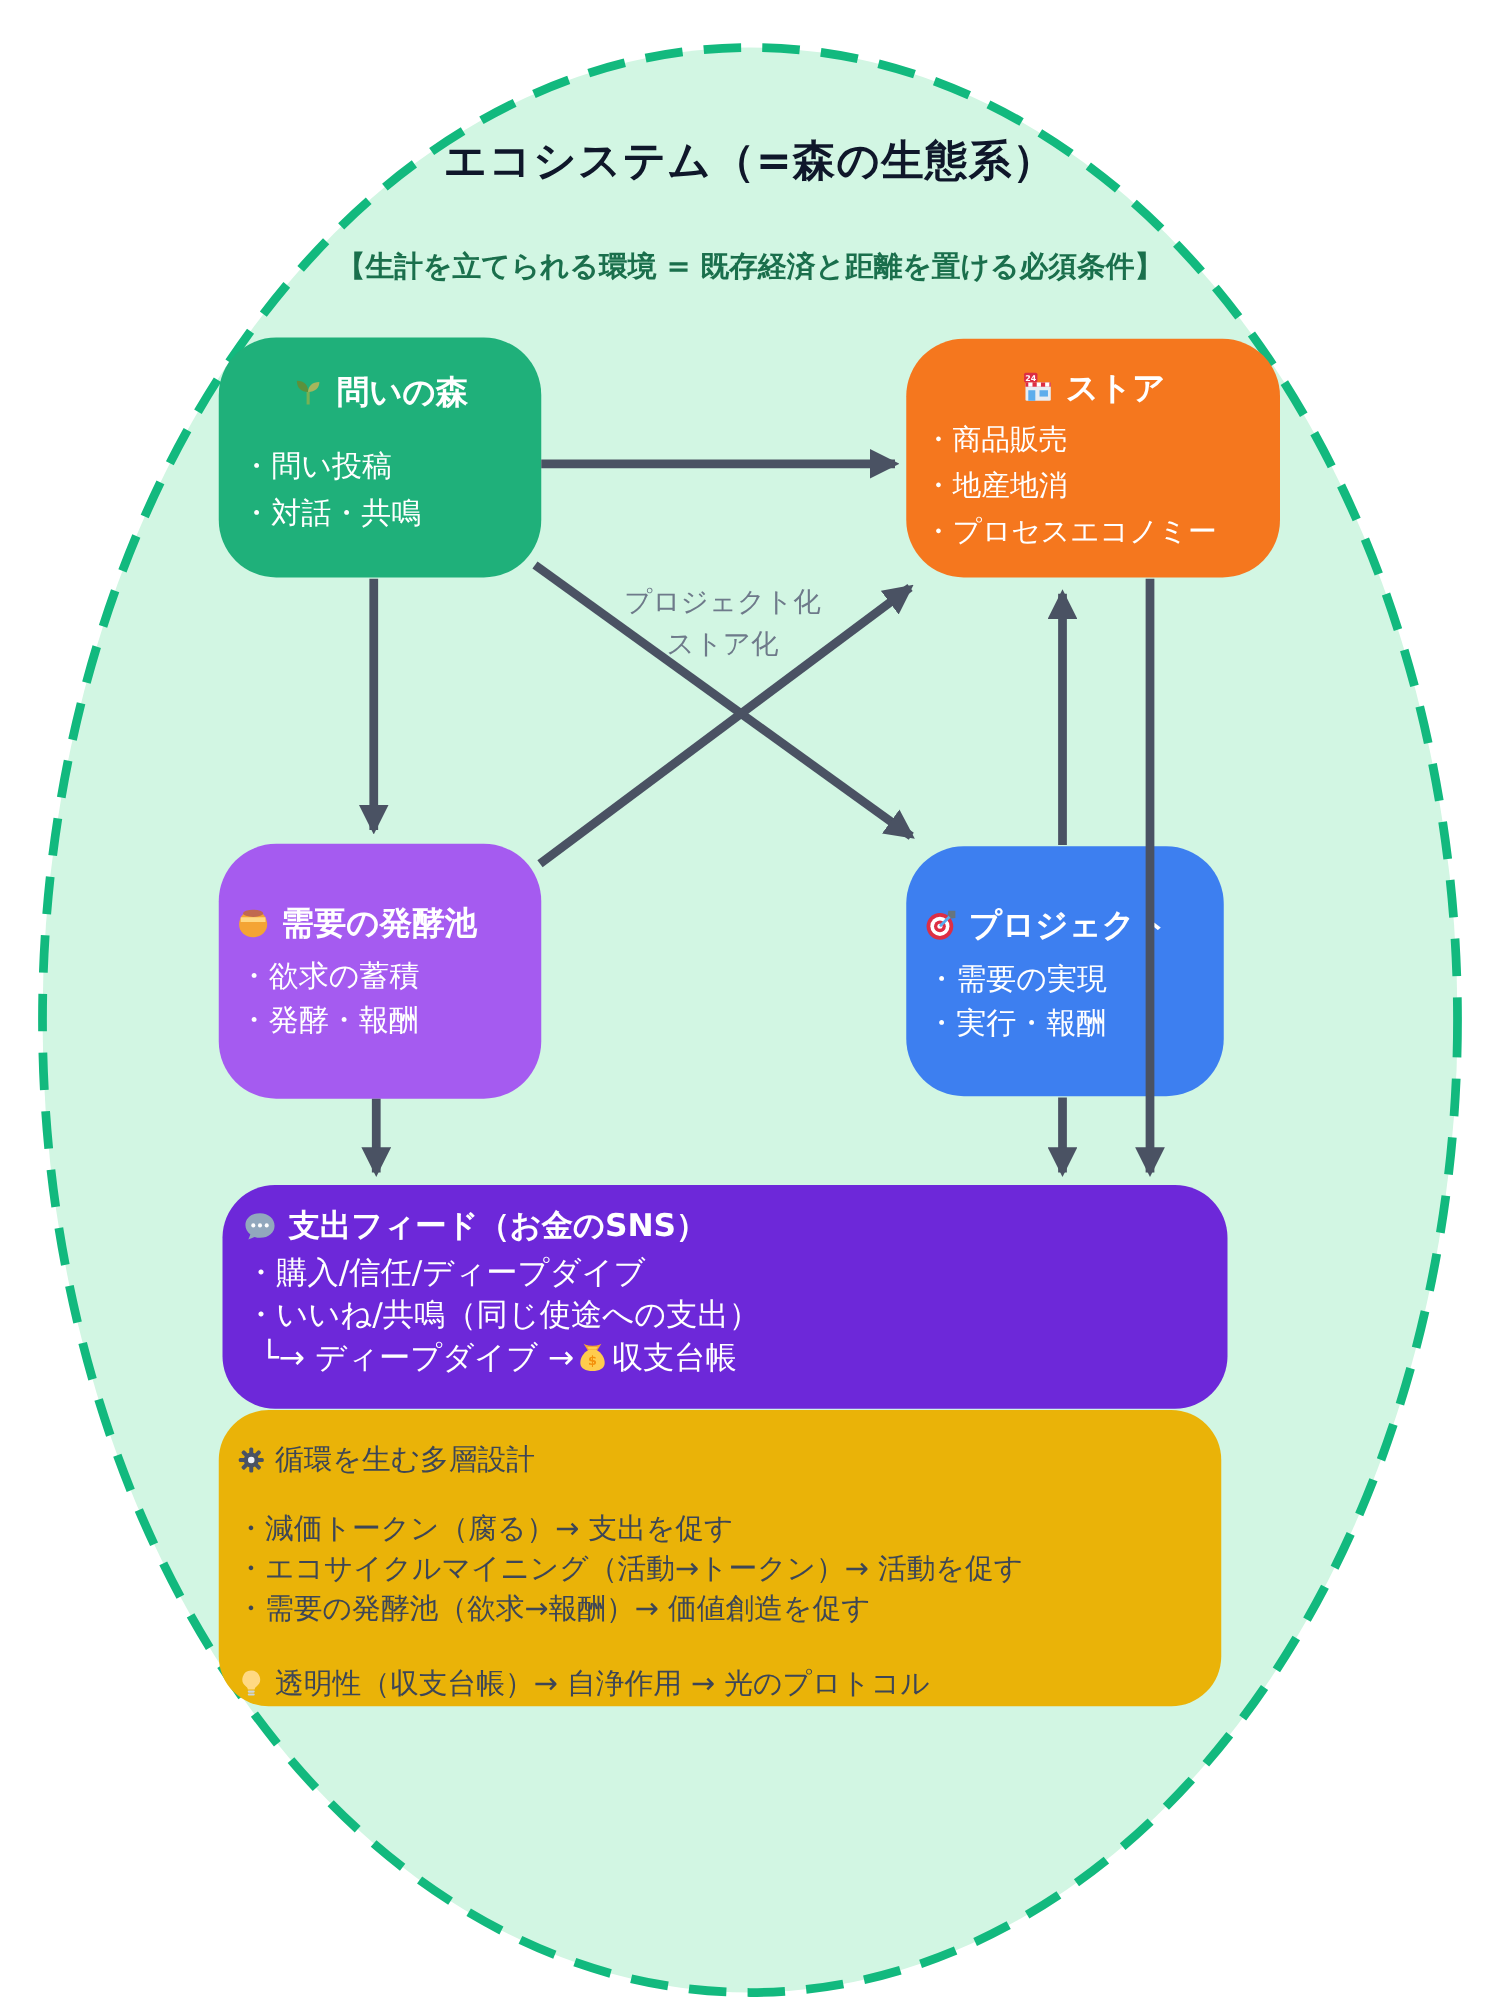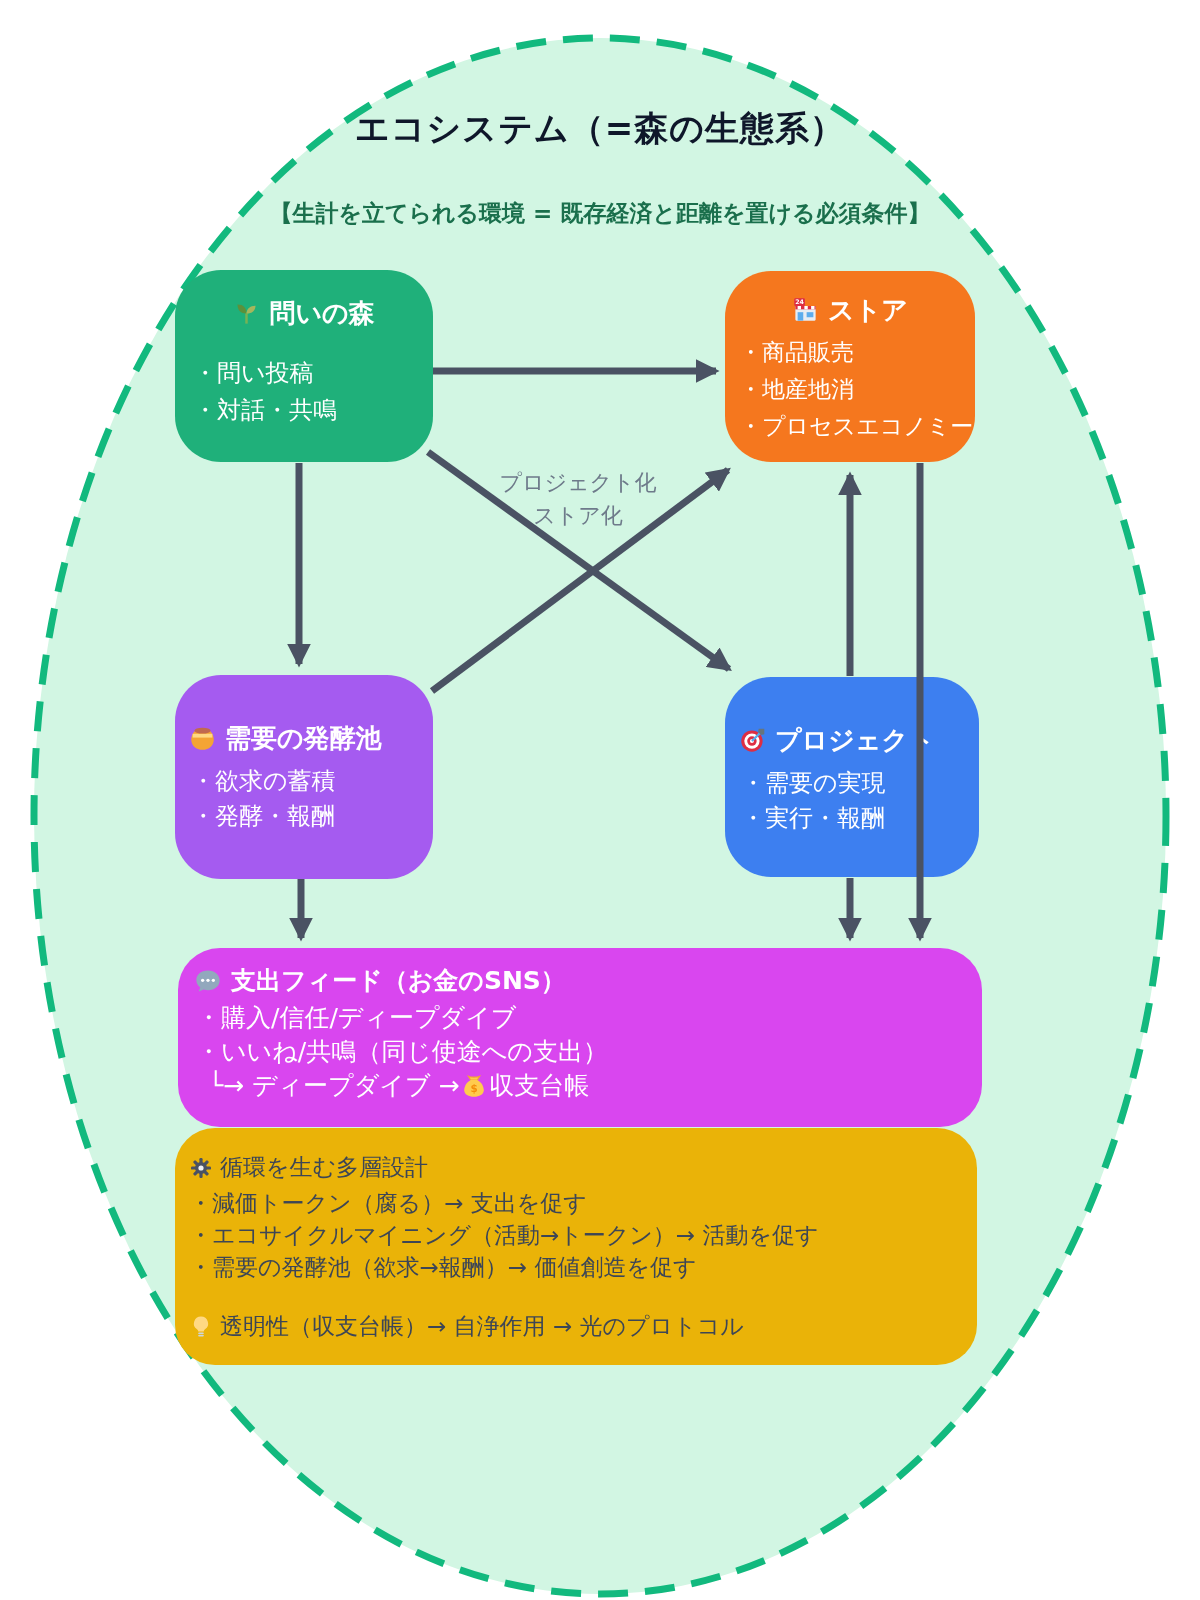--- a/index.html
+++ b/index.html
@@ -19,37 +19,37 @@
   .box{position:absolute;box-sizing:border-box;color:#ffffff;z-index:1;}
   .box .titlerow{display:flex;align-items:center;gap:9px;font-size:26px;font-weight:bold;}
   .box .titlerow.center{justify-content:center;text-align:center;}
   .box .line{white-space:nowrap;}
   .ic{display:inline-flex;flex-shrink:0;align-items:center;justify-content:center;}
   .ic svg{display:block;}
 
   .box.green{left:175px;top:270px;width:258px;height:192px;background:#1fb07a;border-radius:46px;padding-top:26px;}
   .box.green .bullets{margin-top:24px;padding-left:18px;font-size:24px;line-height:37px;}
 
-  .box.orange{left:725px;top:271px;width:250px;height:191px;background:#f5771e;border-radius:46px;padding-top:22px;}
+  .box.orange{left:725px;top:271px;width:299px;height:191px;background:#f5771e;border-radius:46px;padding-top:22px;}
   .box.orange .bullets{margin-top:6px;padding-left:14px;font-size:23px;line-height:37px;}
 
   .box.purple{left:175px;top:675px;width:258px;height:204px;background:#a55bf0;border-radius:46px;padding:46px 0 0 14px;}
   .box.purple .bullets{margin-top:8px;padding-left:2px;font-size:24px;line-height:35px;}
 
   .box.blue{left:725px;top:677px;width:254px;height:200px;background:#3d7ff0;border-radius:46px;padding:46px 0 0 14px;}
   .box.blue .bullets{margin-top:8px;padding-left:2px;font-size:24px;line-height:35px;}
 
-  .box.red{left:178px;top:948px;width:804px;height:179px;background:#d946ef;border-radius:42px;padding:16px 0 0 16px;}
+  .box.red{left:178px;top:948px;width:804px;height:179px;background:#6d28d9;border-radius:42px;padding:16px 0 0 16px;}
   .box.red .titlerow{font-size:25px;}
   .box.red .bullets{margin-top:4px;padding-left:2px;font-size:25px;line-height:34px;}
   .box.red .deep{display:flex;align-items:center;gap:2px;padding-left:12px;}
 
   .box.gray{left:175px;top:1128px;width:802px;height:237px;background:#eab308;border-radius:40px;padding:24px 0 12px 14px;color:#3d4656;}
   .box.gray .titlerow{font-size:23px;font-weight:normal;gap:7px;}
-  .box.gray .bullets{margin-top:4px;font-size:23px;line-height:32px;}
+  .box.gray .bullets{margin-top:24px;font-size:23px;line-height:32px;}
   .box.gray .transparency{display:flex;align-items:center;gap:7px;margin-top:28px;font-size:23px;}
 
   .edge-label{
     position:absolute;left:468px;top:466px;width:220px;text-align:center;
     font-size:22px;line-height:33px;color:#6e7a8a;z-index:1;
   }
   .arrows{z-index:2;}
 </style>
 </head>
 <body>

